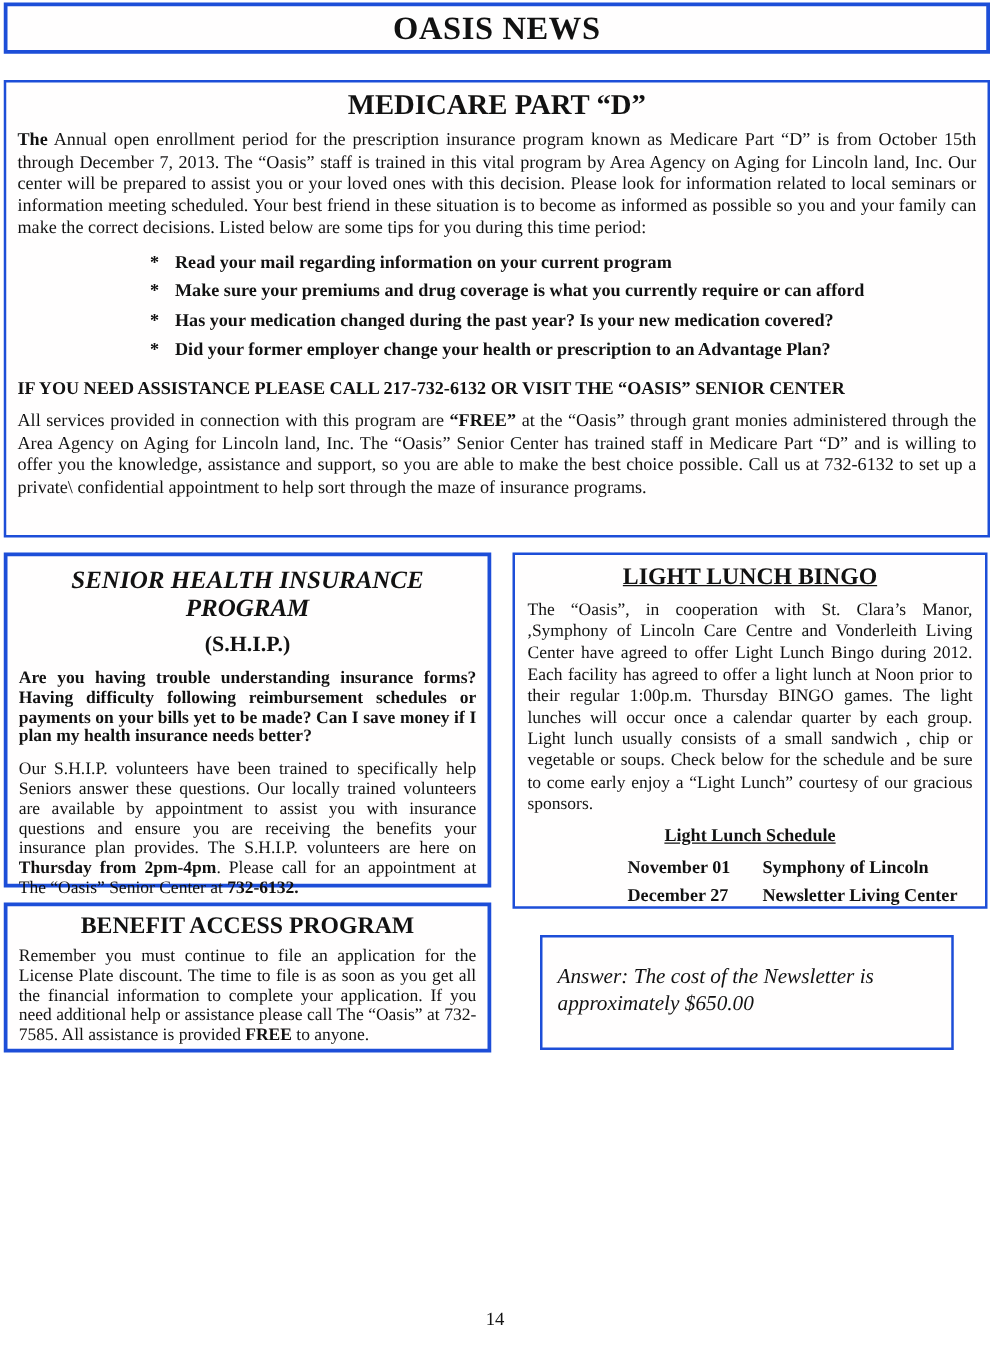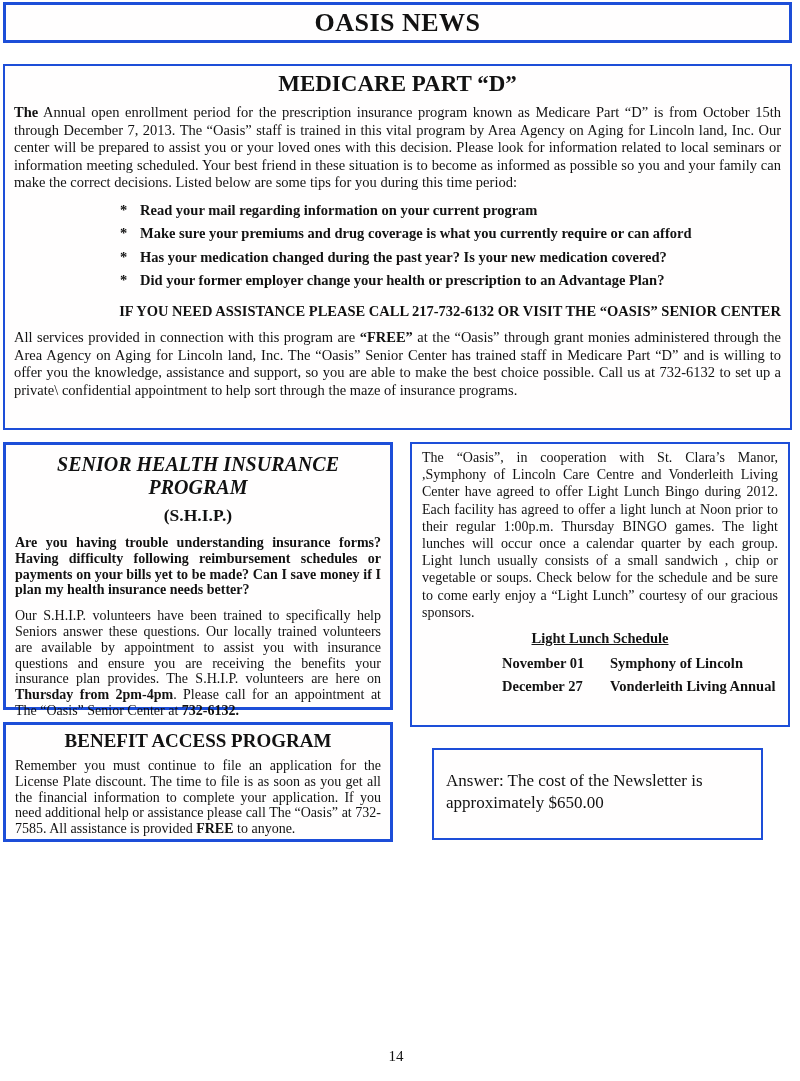--- a/index.html
+++ b/index.html
@@ -26,39 +26,39 @@
   .masthead-title {
     font-size: 26px; font-weight: bold; margin: 0; letter-spacing: 0.5px;
   }
   
   .medicare-box { left: 3px; top: 64px; width: 789px; height: 366px; border-width: 2px; padding: 3px 9px 0 9px; }
   .section-title-lg { text-align: center; font-size: 23px; font-weight: bold; margin: 2px 0 7px 0; }
   .just { text-align: justify; font-size: 14.5px; line-height: 17.6px; margin: 0; }
   .tips { margin: 7px 0 3px 106px; }
   .tip { font-weight: bold; font-size: 14.5px; line-height: 23.5px; }
   .tip-bullet { display: inline-block; width: 20px; }
-  .assist-line { text-align: right; font-weight: bold; font-size: 14.5px; margin: 10px 0 9px 0; }
+  .assist-line { text-align: left; font-weight: bold; font-size: 14.5px; margin: 10px 0 9px 0; }
   
   .ship-box { left: 3px; top: 442px; width: 390px; height: 268px; border-width: 3px; padding: 5px 9px 0 9px; }
   .ship-title { text-align: center; font-size: 20px; font-weight: bold; margin: 3px 0 0 0; font-style: italic; }
   .ship-sub { text-align: center; font-size: 17.5px; font-weight: bold; margin: 6px 0 9px 0; }
   .tight-just { text-align: justify; font-size: 14px; line-height: 15.8px; margin: 0 0 10px 0; }
   .bold-par { font-weight: bold; }
   
   .benefit-box { left: 3px; top: 722px; width: 390px; height: 120px; border-width: 3px; padding: 3px 9px 0 9px; }
   .benefit-title { text-align: center; font-size: 19px; font-weight: bold; margin: 2px 0 6px 0; }
   
   .lunch-box { left: 410px; top: 442px; width: 380px; height: 285px; border-width: 2px; padding: 5px 10px 0 10px; }
   .lunch-title { text-align: center; font-size: 19px; font-weight: bold; text-decoration: underline; margin: 2px 0 7px 0; }
   .lunch-body { text-align: justify; font-size: 14px; line-height: 17.2px; margin: 0; }
   .sched-title { text-align: center; font-size: 14.5px; font-weight: bold; text-decoration: underline; margin: 9px 0 5px 0; }
   .sched-row { display: flex; font-weight: bold; font-size: 14.5px; line-height: 23px; padding-left: 80px; }
   .sched-date { width: 108px; }
   
-  .answer-box { left: 432px; top: 748px; width: 331px; height: 92px; border-width: 2px; padding: 12px 12px 0 12px; }
+  .answer-box { left: 432px; top: 748px; width: 331px; height: 92px; border-width: 2px; padding: 12px 12px 0 12px; font-style: italic; }
   .answer-text { font-size: 17px; line-height: 22px; margin: 8px 0 0 0; }
   
   .page-number { position: absolute; left: 0; top: 1048px; width: 792px; text-align: center; font-size: 15px; }
 </style>
 </head>
 <body>
 
 <div class="box header-box">
   <h1 class="masthead-title">OASIS NEWS</h1>
 </div>
@@ -77,29 +77,30 @@
 </div>
 
 <div class="box ship-box">
   <h2 class="ship-title">SENIOR HEALTH INSURANCE PROGRAM</h2>
   <div class="ship-sub">(S.H.I.P.)</div>
   <p class="tight-just bold-par">Are you having trouble understanding insurance forms?  Having    difficulty following reimbursement schedules or payments on your bills yet to be made?  Can I save money if I plan my health    insurance needs better?</p>
   <p class="tight-just"><span>Our S.H.I.P. volunteers have been trained to specifically help Seniors  answer these questions.  Our locally trained volunteers are available by appointment to assist you with insurance  questions and ensure you are receiving the  benefits your  insurance plan  provides.  The S.H.I.P. volunteers are here on </span><b>Thursday from 2pm-4pm</b><span>.  Please call for an  appointment at The “Oasis” Senior Center at  </span><b>732-6132.</b></p>
 </div>
 
 <div class="box lunch-box">
+  <h2 class="lunch-title">LIGHT LUNCH BINGO</h2>
   <p class="lunch-body">The  “Oasis”,  in  cooperation  with  St.  Clara’s  Manor, ,Symphony of Lincoln Care Centre and Vonderleith Living Center have agreed to offer Light Lunch Bingo during 2012.  Each facility has agreed to  offer a light lunch at Noon prior to their regular 1:00p.m. Thursday   BINGO games.  The light lunches will occur once a   calendar quarter by each group.  Light lunch usually consists of a small sandwich , chip or vegetable or soups.  Check below for the schedule and be sure to come early enjoy a “Light Lunch”    courtesy of our gracious sponsors.</p>
   <div class="sched-title">Light Lunch Schedule</div>
   <div class="sched-row">
     <span class="sched-date">November 01</span>
     <span>Symphony of Lincoln</span>
   </div>
   <div class="sched-row">
     <span class="sched-date">December 27</span>
-    <span>Vonderleith Living Annual</span>
+    <span>Newsletter Living Center</span>
   </div>
 </div>
 
 <div class="box benefit-box">
   <h2 class="benefit-title">BENEFIT ACCESS PROGRAM</h2>
   <p class="tight-just"><span>Remember you must continue to file an application for the License Plate discount.  The time to file is as soon as you get all the financial information to complete your application.  If you need additional help or assistance please call The “Oasis” at 732-7585.  All   assistance is provided </span><b>FREE</b><span> to anyone.</span></p>
 </div>
 
 <div class="box answer-box">
   <p class="answer-text">Answer:  The cost of the Newsletter is approximately $650.00</p>

